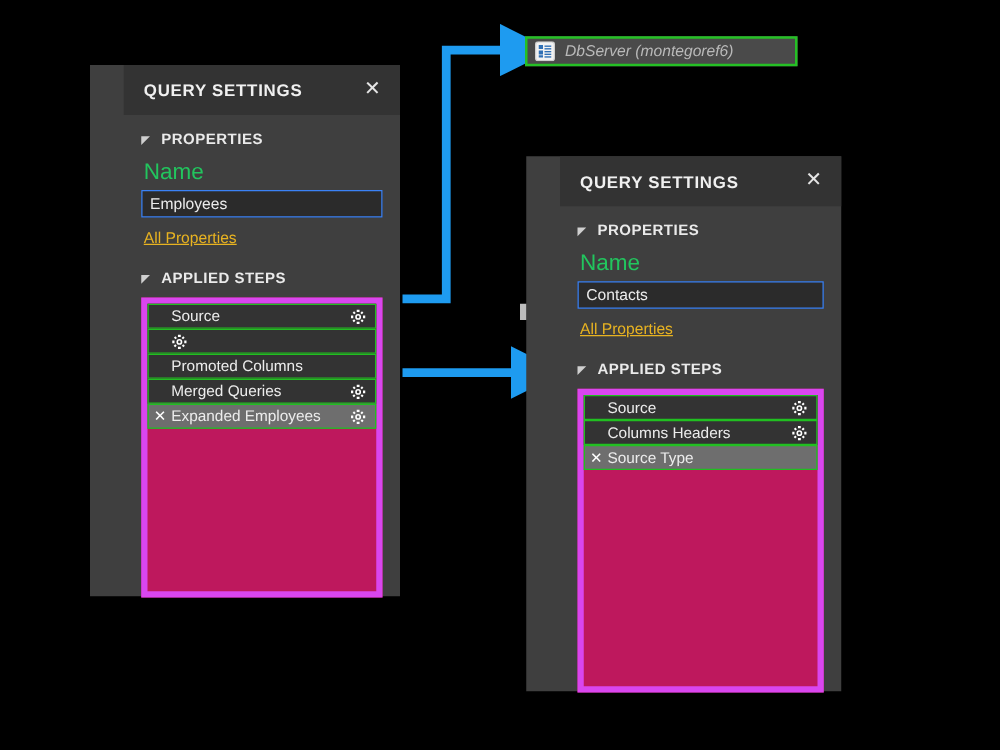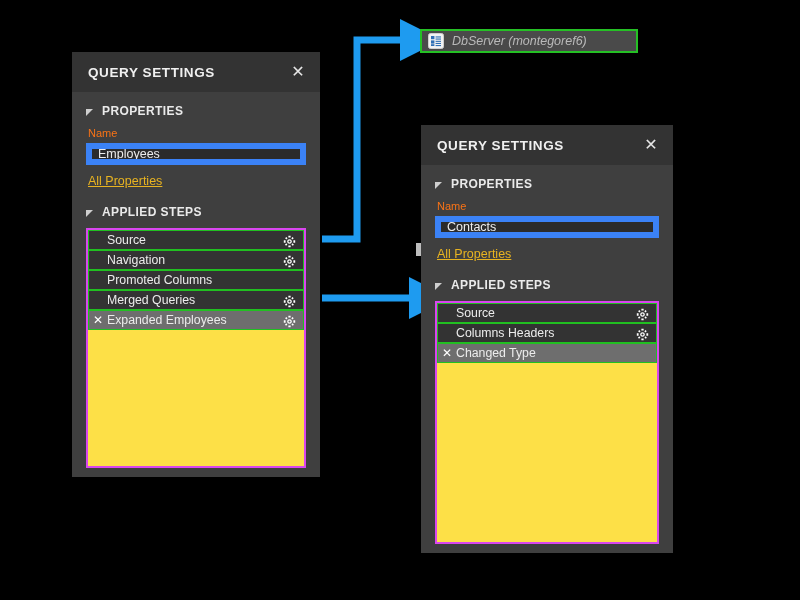--- a/index.html
+++ b/index.html
@@ -13,20 +13,21 @@
   body {
     font-family: "Liberation Sans", sans-serif;
     position: relative;
   }
 
   
   .panel {
     position: absolute;
     background: #3f3f3f;
     box-sizing: border-box;
+    padding-left: 27px;
   }
   .panel-header {
     height: 40px;
     background: #333333;
     display: flex;
     align-items: center;
     justify-content: space-between;
     padding: 0 14px 0 16px;
     box-sizing: border-box;
   }
@@ -70,50 +71,50 @@
   }
   .section-label {
     color: #eaeaea;
     font-size: 12px;
     font-weight: bold;
     letter-spacing: 0.4px;
   }
 
   
   .field-label {
-    color: #f97316;
-    font-size: 11px;
+    color: #22c55e;
+    font-size: 18px;
     margin: 0 0 4px 2px;
   }
   .name-input {
     width: 100%;
     height: 22px;
     background: #2b2b2b;
-    border: 6px solid #3b82f6;
+    border: 1px solid #3b82f6;
     color: #ececec;
     font-size: 12.5px;
     font-family: "Liberation Sans", sans-serif;
     padding: 0 6px;
     box-sizing: border-box;
     outline: none;
   }
   .all-props {
     display: inline-block;
     color: #e8b321;
     font-size: 12.5px;
     text-decoration: underline;
     margin: 9px 0 0 2px;
     cursor: pointer;
     text-align: center;
   }
 
   
   .steps-box {
-    background: #fde047;
-    border: 2px solid #d946ef;
+    background: #be185d;
+    border: 5px solid #d946ef;
     box-sizing: border-box;
     margin-top: 2px;
   }
   .step-row {
     position: relative;
     height: 20px;
     display: flex;
     align-items: center;
     box-sizing: border-box;
     border: 1px solid transparent;
@@ -261,21 +262,20 @@
           <span class="step-x empty">✕</span>
           <span class="step-name">Source</span>
           <span class="gear"><svg viewBox="0 0 16 16" width="13" height="13">
               <path fill="#ffffff" d="M8 5.1a2.9 2.9 0 1 0 0 5.8 2.9 2.9 0 0 0 0-5.8zm0 4.2a1.3 1.3 0 1 1 0-2.6 1.3 1.3 0 0 1 0 2.6z"></path>
               <path fill="#ffffff" d="M6.6 1h2.8v2.2H6.6zM6.6 12.8h2.8V15H6.6zM1 6.6h2.2v2.8H1zM12.8 6.6H15v2.8h-2.2z"></path>
               <path fill="#ffffff" d="M2.6 3.9l1.4-1.4 1.6 1.6-1.4 1.4zM10.4 11.7l1.4-1.4 1.6 1.6-1.4 1.4zM11.8 2.5l1.4 1.4-1.6 1.6-1.4-1.4zM4 10.3l1.4 1.4-1.6 1.6-1.4-1.4z"></path>
             </svg></span>
         </div>
         <div class="step-row outlined">
           <span class="step-x empty">✕</span>
-          <span class="step-name">Navigation</span>
           <span class="gear"><svg viewBox="0 0 16 16" width="13" height="13">
               <path fill="#ffffff" d="M8 5.1a2.9 2.9 0 1 0 0 5.8 2.9 2.9 0 0 0 0-5.8zm0 4.2a1.3 1.3 0 1 1 0-2.6 1.3 1.3 0 0 1 0 2.6z"></path>
               <path fill="#ffffff" d="M6.6 1h2.8v2.2H6.6zM6.6 12.8h2.8V15H6.6zM1 6.6h2.2v2.8H1zM12.8 6.6H15v2.8h-2.2z"></path>
               <path fill="#ffffff" d="M2.6 3.9l1.4-1.4 1.6 1.6-1.4 1.4zM10.4 11.7l1.4-1.4 1.6 1.6-1.4 1.4zM11.8 2.5l1.4 1.4-1.6 1.6-1.4-1.4zM4 10.3l1.4 1.4-1.6 1.6-1.4-1.4z"></path>
             </svg></span>
         </div>
         <div class="step-row outlined">
           <span class="step-x empty">✕</span>
           <span class="step-name">Promoted Columns</span>
           <span class="gear hidden"><svg viewBox="0 0 16 16" width="13" height="13">
@@ -347,21 +347,21 @@
           <span class="step-x empty">✕</span>
           <span class="step-name">Columns Headers</span>
           <span class="gear"><svg viewBox="0 0 16 16" width="13" height="13">
               <path fill="#ffffff" d="M8 5.1a2.9 2.9 0 1 0 0 5.8 2.9 2.9 0 0 0 0-5.8zm0 4.2a1.3 1.3 0 1 1 0-2.6 1.3 1.3 0 0 1 0 2.6z"></path>
               <path fill="#ffffff" d="M6.6 1h2.8v2.2H6.6zM6.6 12.8h2.8V15H6.6zM1 6.6h2.2v2.8H1zM12.8 6.6H15v2.8h-2.2z"></path>
               <path fill="#ffffff" d="M2.6 3.9l1.4-1.4 1.6 1.6-1.4 1.4zM10.4 11.7l1.4-1.4 1.6 1.6-1.4 1.4zM11.8 2.5l1.4 1.4-1.6 1.6-1.4-1.4zM4 10.3l1.4 1.4-1.6 1.6-1.4-1.4z"></path>
             </svg></span>
         </div>
         <div class="step-row outlined selected">
           <span class="step-x">✕</span>
-          <span class="step-name">Changed Type</span>
+          <span class="step-name">Source Type</span>
           <span class="gear hidden"><svg viewBox="0 0 16 16" width="13" height="13">
               <path fill="#ffffff" d="M8 5.1a2.9 2.9 0 1 0 0 5.8 2.9 2.9 0 0 0 0-5.8zm0 4.2a1.3 1.3 0 1 1 0-2.6 1.3 1.3 0 0 1 0 2.6z"></path>
               <path fill="#ffffff" d="M6.6 1h2.8v2.2H6.6zM6.6 12.8h2.8V15H6.6zM1 6.6h2.2v2.8H1zM12.8 6.6H15v2.8h-2.2z"></path>
               <path fill="#ffffff" d="M2.6 3.9l1.4-1.4 1.6 1.6-1.4 1.4zM10.4 11.7l1.4-1.4 1.6 1.6-1.4 1.4zM11.8 2.5l1.4 1.4-1.6 1.6-1.4-1.4zM4 10.3l1.4 1.4-1.6 1.6-1.4-1.4z"></path>
             </svg></span>
         </div>
       </div>
   </div>
 </div>
 

